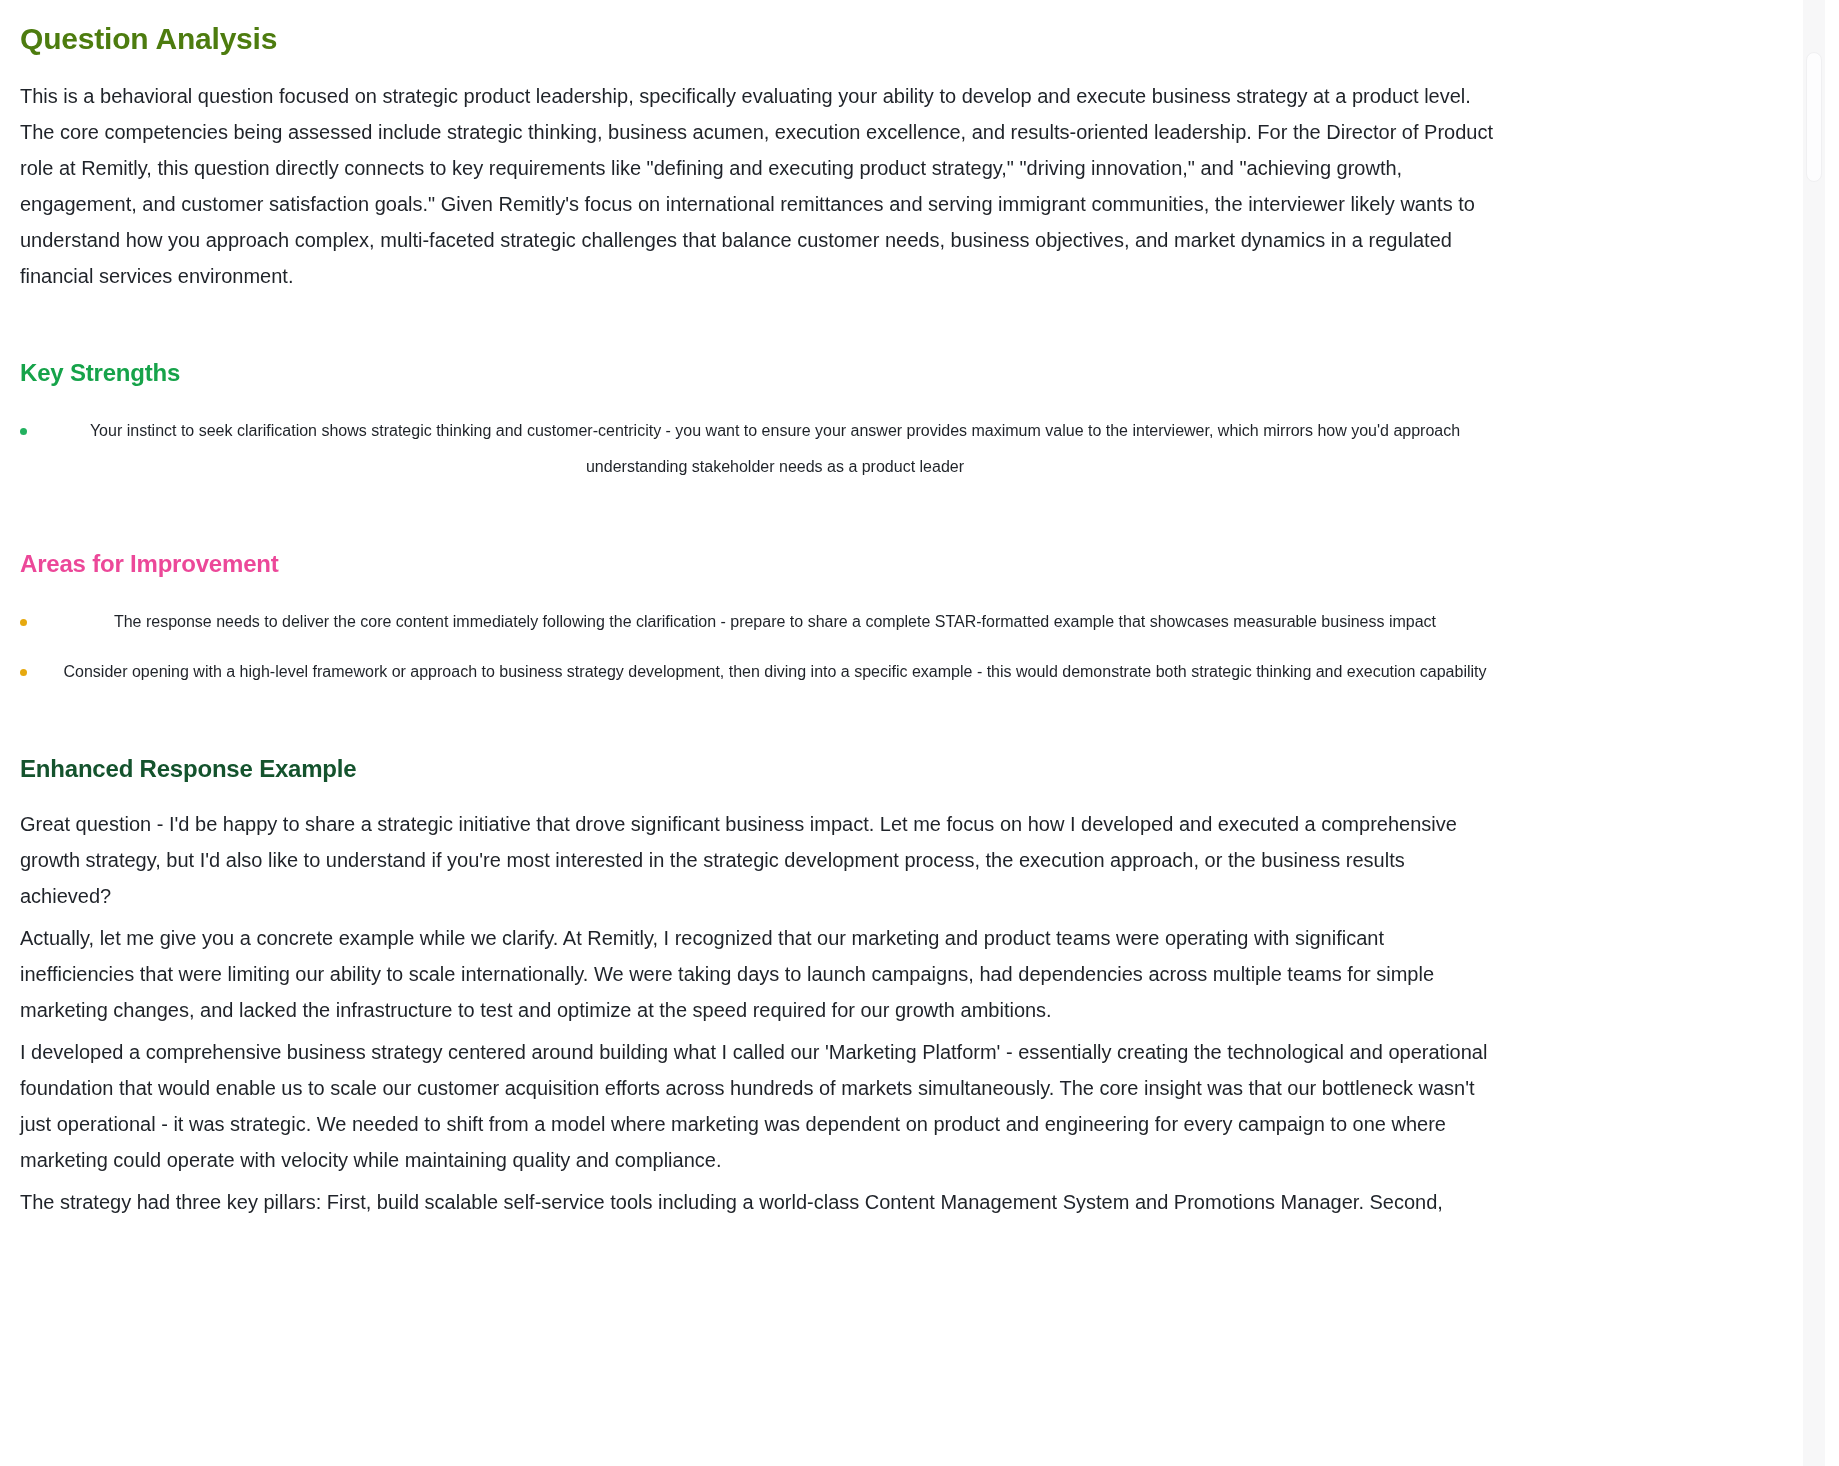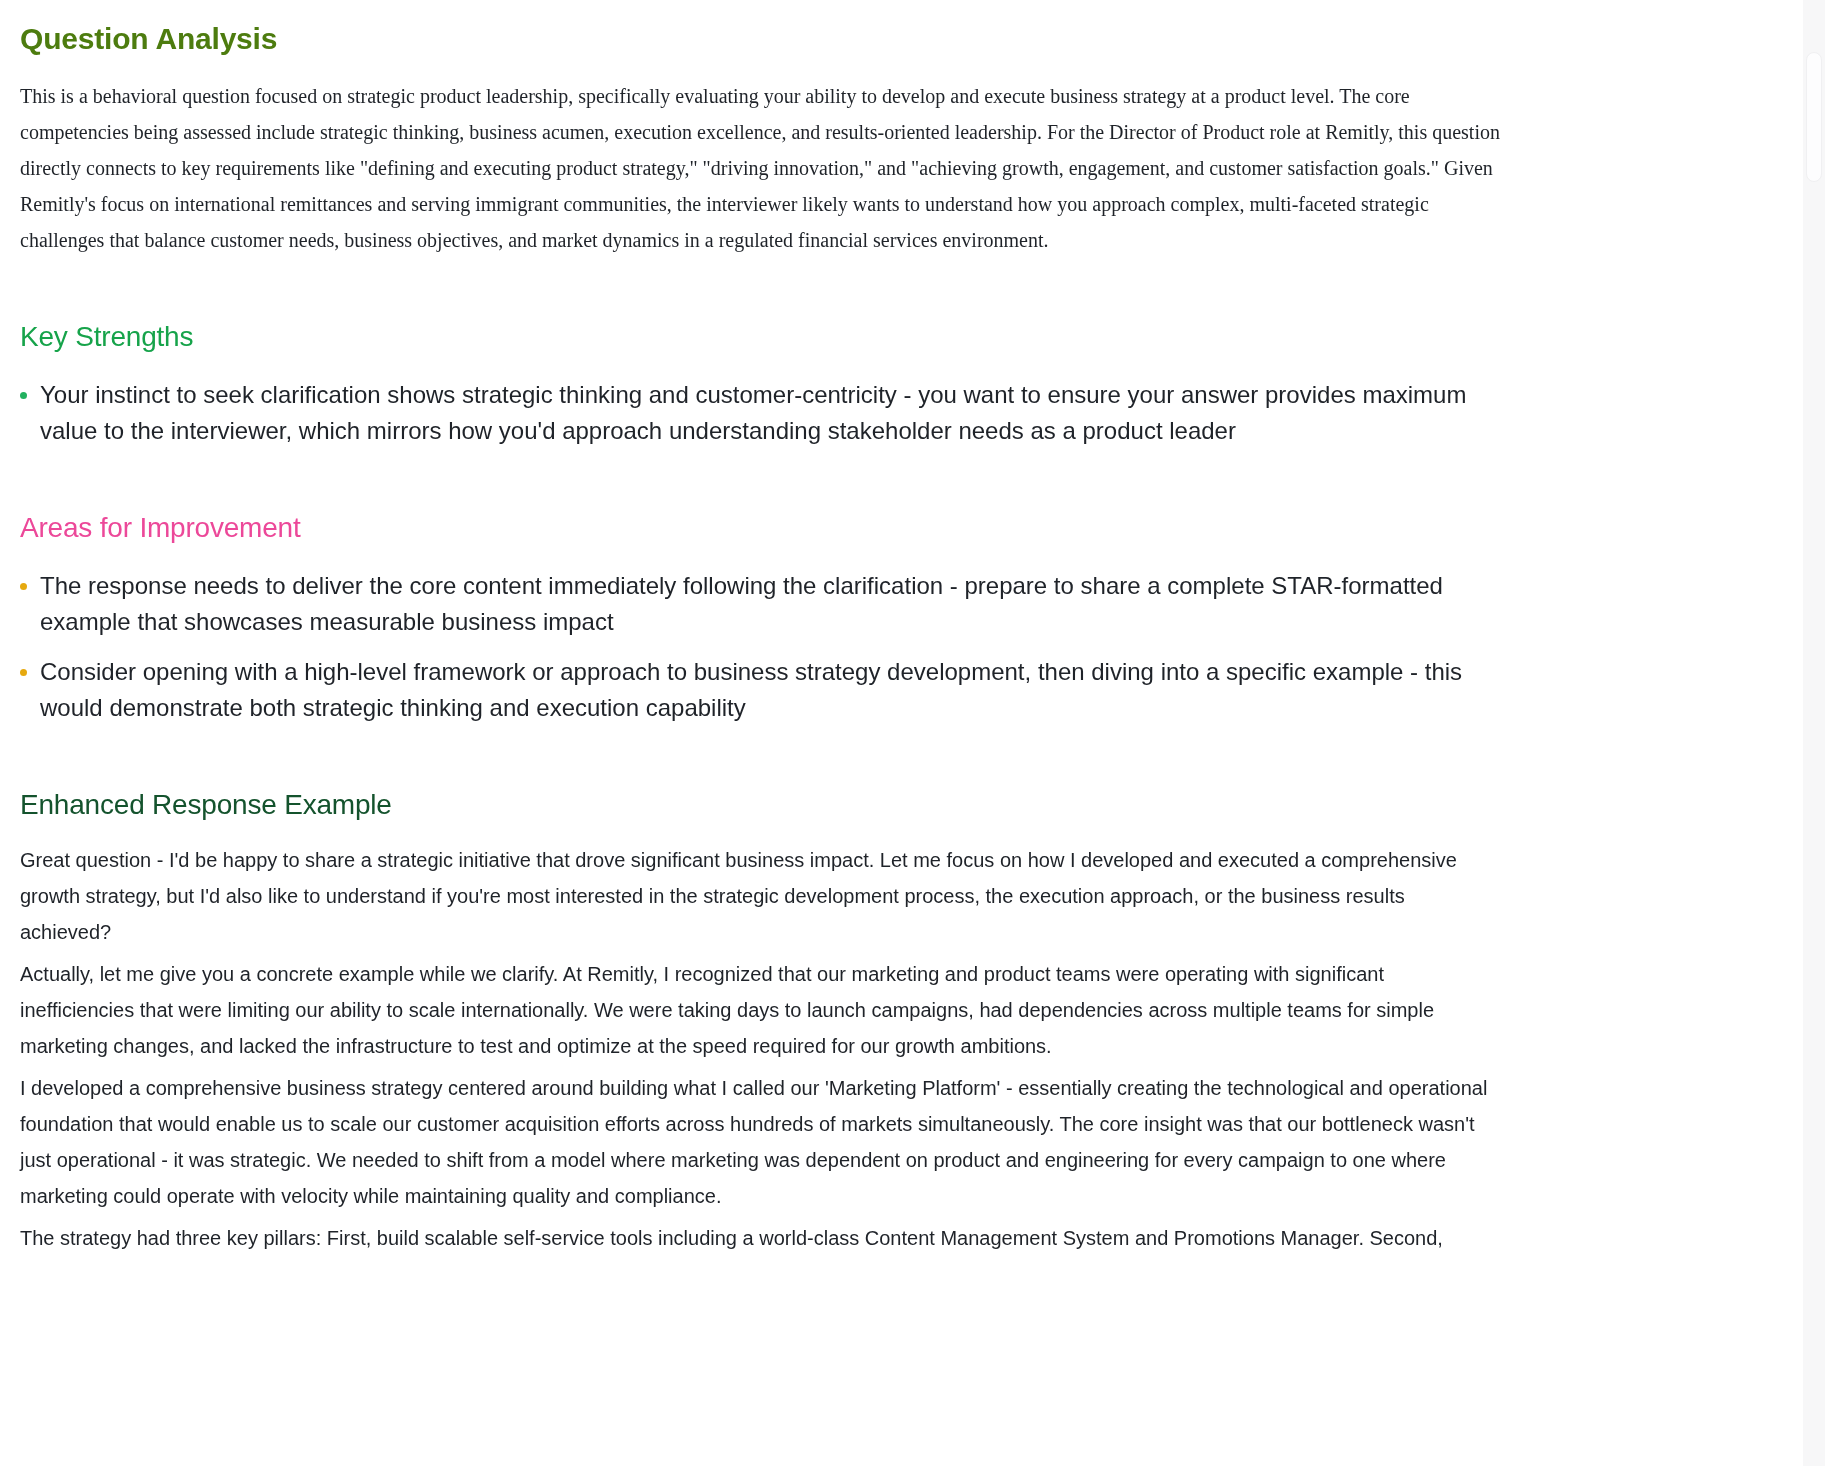--- a/index.html
+++ b/index.html
@@ -26,40 +26,40 @@
     font-size: 30px;
     line-height: 34px;
     font-weight: 700;
     color: #4d7c0f;
     letter-spacing: -0.2px;
   }
   p.intro {
     margin: 22px 0 0 0;
     font-size: 20px;
     line-height: 36px;
-    font-family: Liberation Serif, serif;
   }
   h2.section-heading {
     margin: 63px 0 0 0;
-    font-size: 28px;
+    font-size: 24px;
     line-height: 32px;
-    font-weight: 400;
+    font-weight: 700;
     letter-spacing: -0.2px;
   }
   ul.bullets {
     list-style: none;
     margin: 24px 0 0 0;
     padding: 0;
   }
   ul.bullets li {
     position: relative;
     padding-left: 20px;
     margin: 0 0 14px 0;
-    font-size: 24px;
+    font-size: 16px;
     line-height: 36px;
+    text-align: center;
   }
   ul.bullets li:last-child { margin-bottom: 0; }
   ul.bullets li::before {
     content: "";
     position: absolute;
     left: 0;
     top: 15px;
     width: 7px;
     height: 7px;
     border-radius: 50%;

